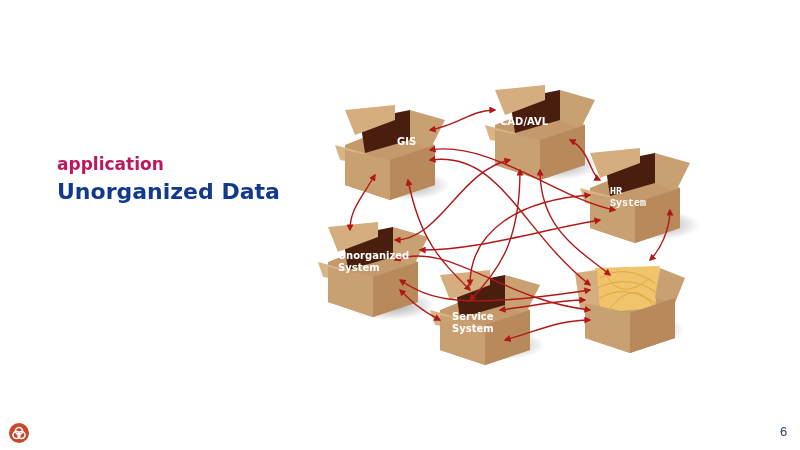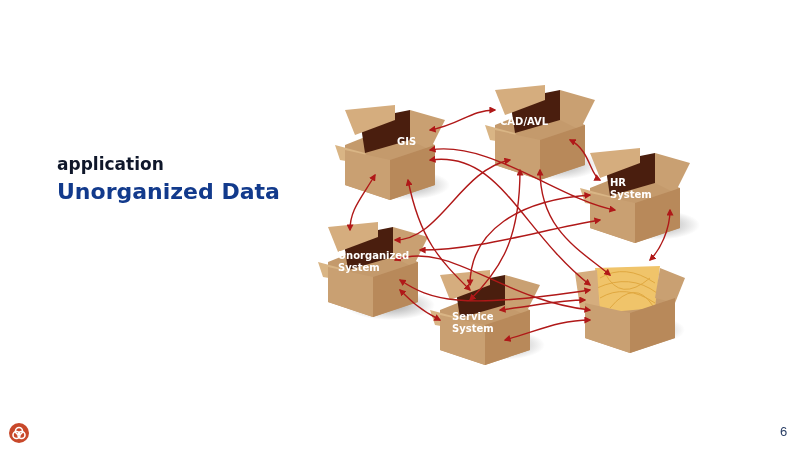--- a/index.html
+++ b/index.html
@@ -1,18 +1,18 @@
 <!DOCTYPE html>
 <html><head>
 <meta charset="utf-8">
 <style>
   html, body { margin:0; padding:0; }
   body { width:800px; height:450px; background:#ffffff; position:relative; overflow:hidden; font-family:"Liberation Sans", sans-serif; }
   .title-block { position:absolute; left:57px; top:152px; }
-  .sub { color:#0f172a; font-weight:bold; font-size:17px; line-height:24px; font-family:"DejaVu Sans", sans-serif; }
+  .sub { color:#be185d; font-weight:bold; font-size:17px; line-height:24px; font-family:"DejaVu Sans", sans-serif; }
   .main-title { color:#123a8c; font-weight:bold; font-size:22px; line-height:32px; font-family:"DejaVu Sans", sans-serif; }
   .logo { position:absolute; left:9px; top:423px; width:20px; height:20px; border-radius:50%; background:#c8482a; }
   .logo svg { position:absolute; left:0; top:0; }
   .page-num { position:absolute; left:780px; top:424px; font-size:13px; color:#2a3f66; }
   .diagram { position:absolute; left:300px; top:70px; width:420px; height:300px; }
   .box-label { position:absolute; color:#fff; font-weight:bold; font-size:10px; text-align:left; line-height:12px; font-family:"DejaVu Sans", sans-serif; }
 </style>
 </head>
 <body>
 
@@ -122,21 +122,21 @@
     <path d="M400,290 C410,300 420,310 440,320"></path>
   </g>
 </svg>
 
 <div class="box-label" style="left:364px;top:136px;width:30px;margin-left:33px;">
   <span>GIS</span>
 </div>
 <div class="box-label" style="left:500px;top:116px;width:50px;">
   <span>CAD/AVL</span>
 </div>
-<div class="box-label" style="left:610px;top:177px;width:40px;">
+<div class="box-label" style="left:610px;top:186px;width:40px;font-family:Liberation Mono, monospace;">
   <div>HR</div>
   <div>System</div>
 </div>
 <div class="box-label" style="left:338px;top:250px;width:60px;">
   <div>Unorganized</div>
   <div>System</div>
 </div>
 <div class="box-label" style="left:452px;top:311px;width:46px;">
   <div>Service</div>
   <div>System</div>

